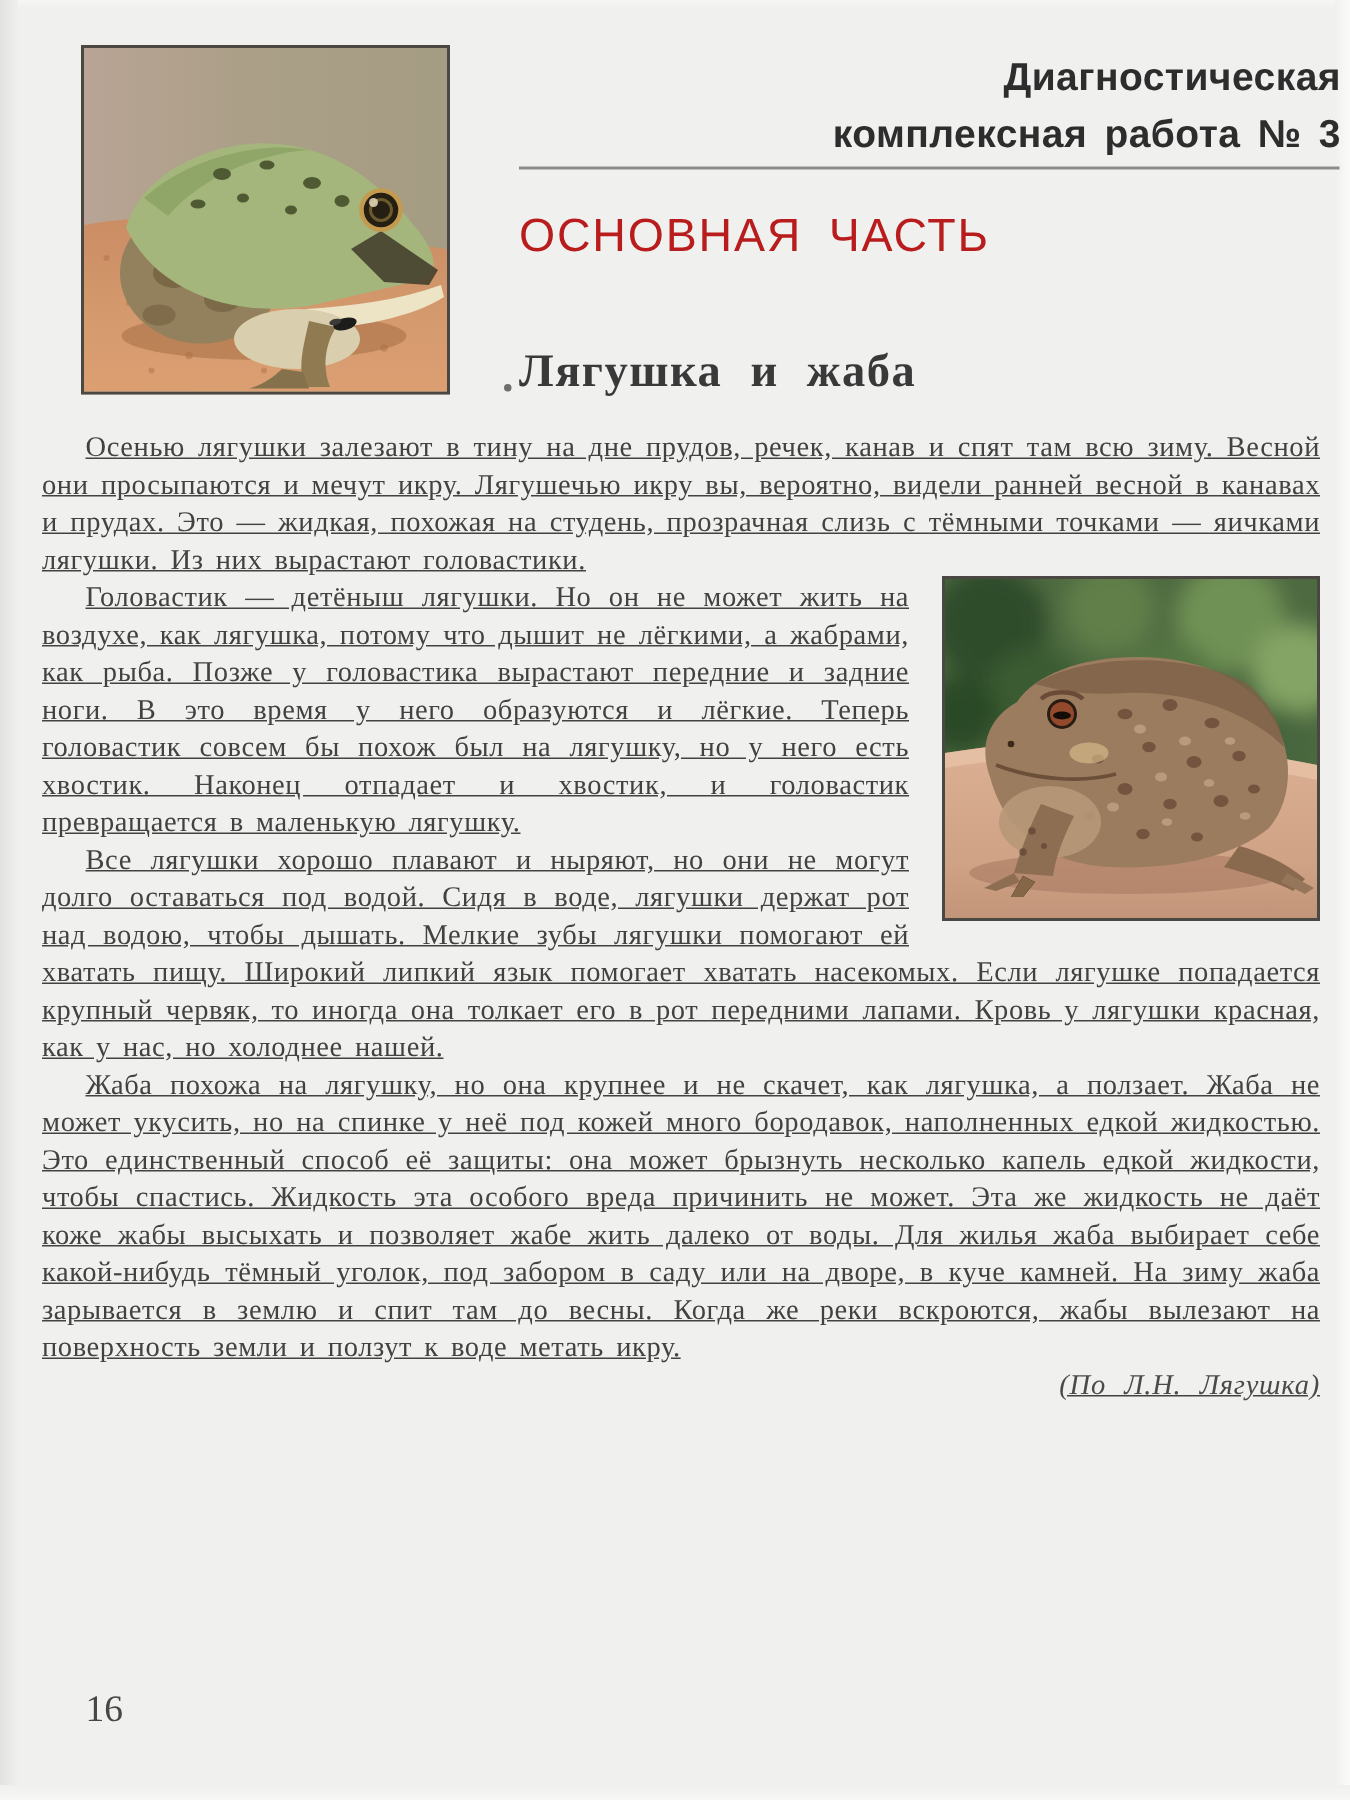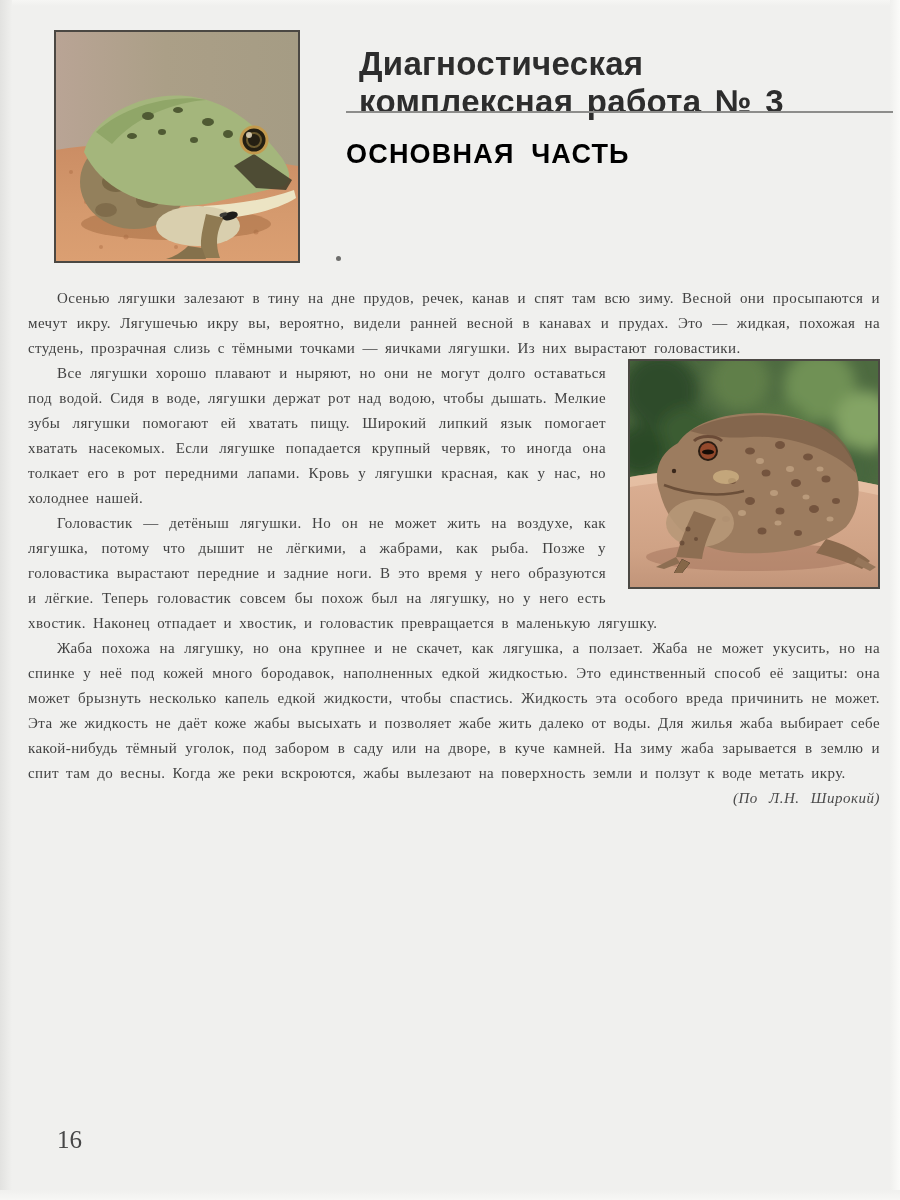--- a/index.html
+++ b/index.html
@@ -13,40 +13,40 @@
   .edge-right{right:0;top:0;width:10px;height:1200px;background:linear-gradient(90deg,#f0f0ee,#fbfbf9);}
   .edge-bottom{left:0;bottom:0;width:900px;height:10px;background:linear-gradient(#f0f0ee,#f7f7f5);}
   .edge-top{left:0;top:0;width:900px;height:6px;background:linear-gradient(#f6f6f4,#f0f0ee);}
 
   .photo{position:absolute;border:2px solid #4b4843;box-sizing:border-box;background:#c9b49a;}
   .photo svg{display:block;width:100%;height:100%;}
   .frog-photo{left:54px;top:30px;width:246px;height:233px;}
 
   .header-block{position:absolute;left:346px;top:32px;width:548px;}
   .doc-title{
-    margin:13px;font-family:"Liberation Sans",sans-serif;font-weight:700;
-    font-size:33px;line-height:38px;color:#2d2d2d;letter-spacing:.3px;word-spacing:4px;
+    margin:0;font-family:"Liberation Sans",sans-serif;font-weight:700;
+    font-size:26px;line-height:38px;color:#2d2d2d;letter-spacing:.3px;word-spacing:4px;text-align:right;
   }
   .doc-title span{display:block;}
   .header-rule{position:absolute;left:346px;top:111px;width:547px;height:2px;background:#8d8d8b;}
   .section-heading{
     position:absolute;left:346px;top:139px;margin:0;
-    font-family:"Liberation Sans",sans-serif;font-weight:700;
-    font-size:27px;color:#000000;letter-spacing:1.2px;word-spacing:8px;
+    font-family:"Liberation Sans",sans-serif;font-weight:400;
+    font-size:31px;color:#b91c1c;letter-spacing:1.2px;word-spacing:8px;
   }
   .article-title{
     position:absolute;left:346px;top:229px;margin:0;
     font-family:"Liberation Serif",serif;font-weight:700;
     font-size:31px;color:#393939;letter-spacing:1px;word-spacing:10px;
   }
 
   .body-text{
     position:absolute;left:28px;top:286px;width:852px;
-    font-size:15px;line-height:25px;color:#424242;
-    text-align:justify;word-spacing:3px;letter-spacing:.4px;
+    font-size:19px;line-height:25px;color:#424242;
+    text-align:justify;word-spacing:3px;letter-spacing:.4px;text-decoration:underline;
   }
   .body-text p{margin:0;text-indent:29px;}
   .toad-photo{
     position:relative;float:right;width:252px;height:230px;
     margin:-2px 0 14px 22px;border:2px solid #4b4843;box-sizing:border-box;background:#567247;
   }
   .attribution{
     text-align:right;font-style:italic;margin-top:6px;text-indent:0;
     color:#4a4a4a;letter-spacing:.5px;word-spacing:7px;
   }
@@ -130,20 +130,21 @@
   </figure>
 
   <div class="header-block">
     <h1 class="doc-title">
       <span>Диагностическая</span>
       <span>комплексная работа № 3</span>
     </h1>
   </div>
   <div class="header-rule"></div>
   <h2 class="section-heading">ОСНОВНАЯ ЧАСТЬ</h2>
+  <h3 class="article-title">Лягушка и жаба</h3>
   <div class="scan-speck"></div>
 
   <div class="body-text">
     <p>Осенью лягушки залезают в тину на дне прудов, речек, канав и спят там всю зиму. Весной они просыпаются и мечут икру. Лягушечью икру вы, вероятно, видели ранней весной в канавах и прудах. Это — жидкая, похожая на студень, прозрачная слизь с тёмными точками — яичками лягушки. Из них вырастают головастики.</p>
 
     <figure class="toad-photo" style="margin-top:-2px;margin-bottom:14px;margin-left:22px;margin-right:0;">
       <svg viewBox="0 0 248 226" preserveAspectRatio="none">
         <defs>
           <filter id="blur1" x="-30%" y="-30%" width="160%" height="160%">
               <feGaussianBlur stdDeviation="7"></feGaussianBlur>
@@ -215,20 +216,20 @@
           <circle cx="58" cy="168" r="2.5"></circle>
             <circle cx="52" cy="182" r="2.5"></circle>
             <circle cx="66" cy="178" r="2"></circle>
         </g>
 
         <path d="M196,178 C212,182 228,190 240,200 L232,208 C216,200 200,196 186,192 Z" fill="#8a6a4e"></path>
         <path d="M228,196 L246,206 L240,210 L224,202 Z" fill="#96765a"></path>
       </svg>
     </figure>
 
+    <p>Головастик — детёныш лягушки. Но он не может жить на воздухе, как лягушка, потому что дышит не лёгкими, а жабрами, как рыба. Позже у головастика вырастают передние и задние ноги. В это время у него образуются и лёгкие. Теперь головастик совсем бы похож был на лягушку, но у него есть хвостик. Наконец отпадает и хвостик, и головастик превращается в маленькую лягушку.</p>
     <p>Все лягушки хорошо плавают и ныряют, но они не могут долго оставаться под водой. Сидя в воде, лягушки держат рот над водою, чтобы дышать. Мелкие зубы лягушки помогают ей хватать пищу. Широкий липкий язык помогает хватать насекомых. Если лягушке попадается крупный червяк, то иногда она толкает его в рот передними лапами. Кровь у лягушки красная, как у нас, но холоднее нашей.</p>
-    <p>Головастик — детёныш лягушки. Но он не может жить на воздухе, как лягушка, потому что дышит не лёгкими, а жабрами, как рыба. Позже у головастика вырастают передние и задние ноги. В это время у него образуются и лёгкие. Теперь головастик совсем бы похож был на лягушку, но у него есть хвостик. Наконец отпадает и хвостик, и головастик превращается в маленькую лягушку.</p>
     <p>Жаба похожа на лягушку, но она крупнее и не скачет, как лягушка, а ползает. Жаба не может укусить, но на спинке у неё под кожей много бородавок, наполненных едкой жидкостью. Это единственный способ её защиты: она может брызнуть несколько капель едкой жидкости, чтобы спастись. Жидкость эта особого вреда причинить не может. Эта же жидкость не даёт коже жабы высыхать и позволяет жабе жить далеко от воды. Для жилья жаба выбирает себе какой-нибудь тёмный уголок, под забором в саду или на дворе, в куче камней. На зиму жаба зарывается в землю и спит там до весны. Когда же реки вскроются, жабы вылезают на поверхность земли и ползут к воде метать икру.</p>
-    <p class="attribution">(По Л.Н. Широкий)</p>
+    <p class="attribution">(По Л.Н. Лягушка)</p>
   </div>
 
   <div class="page-number">16</div>
 </div>
 
 </body></html>

